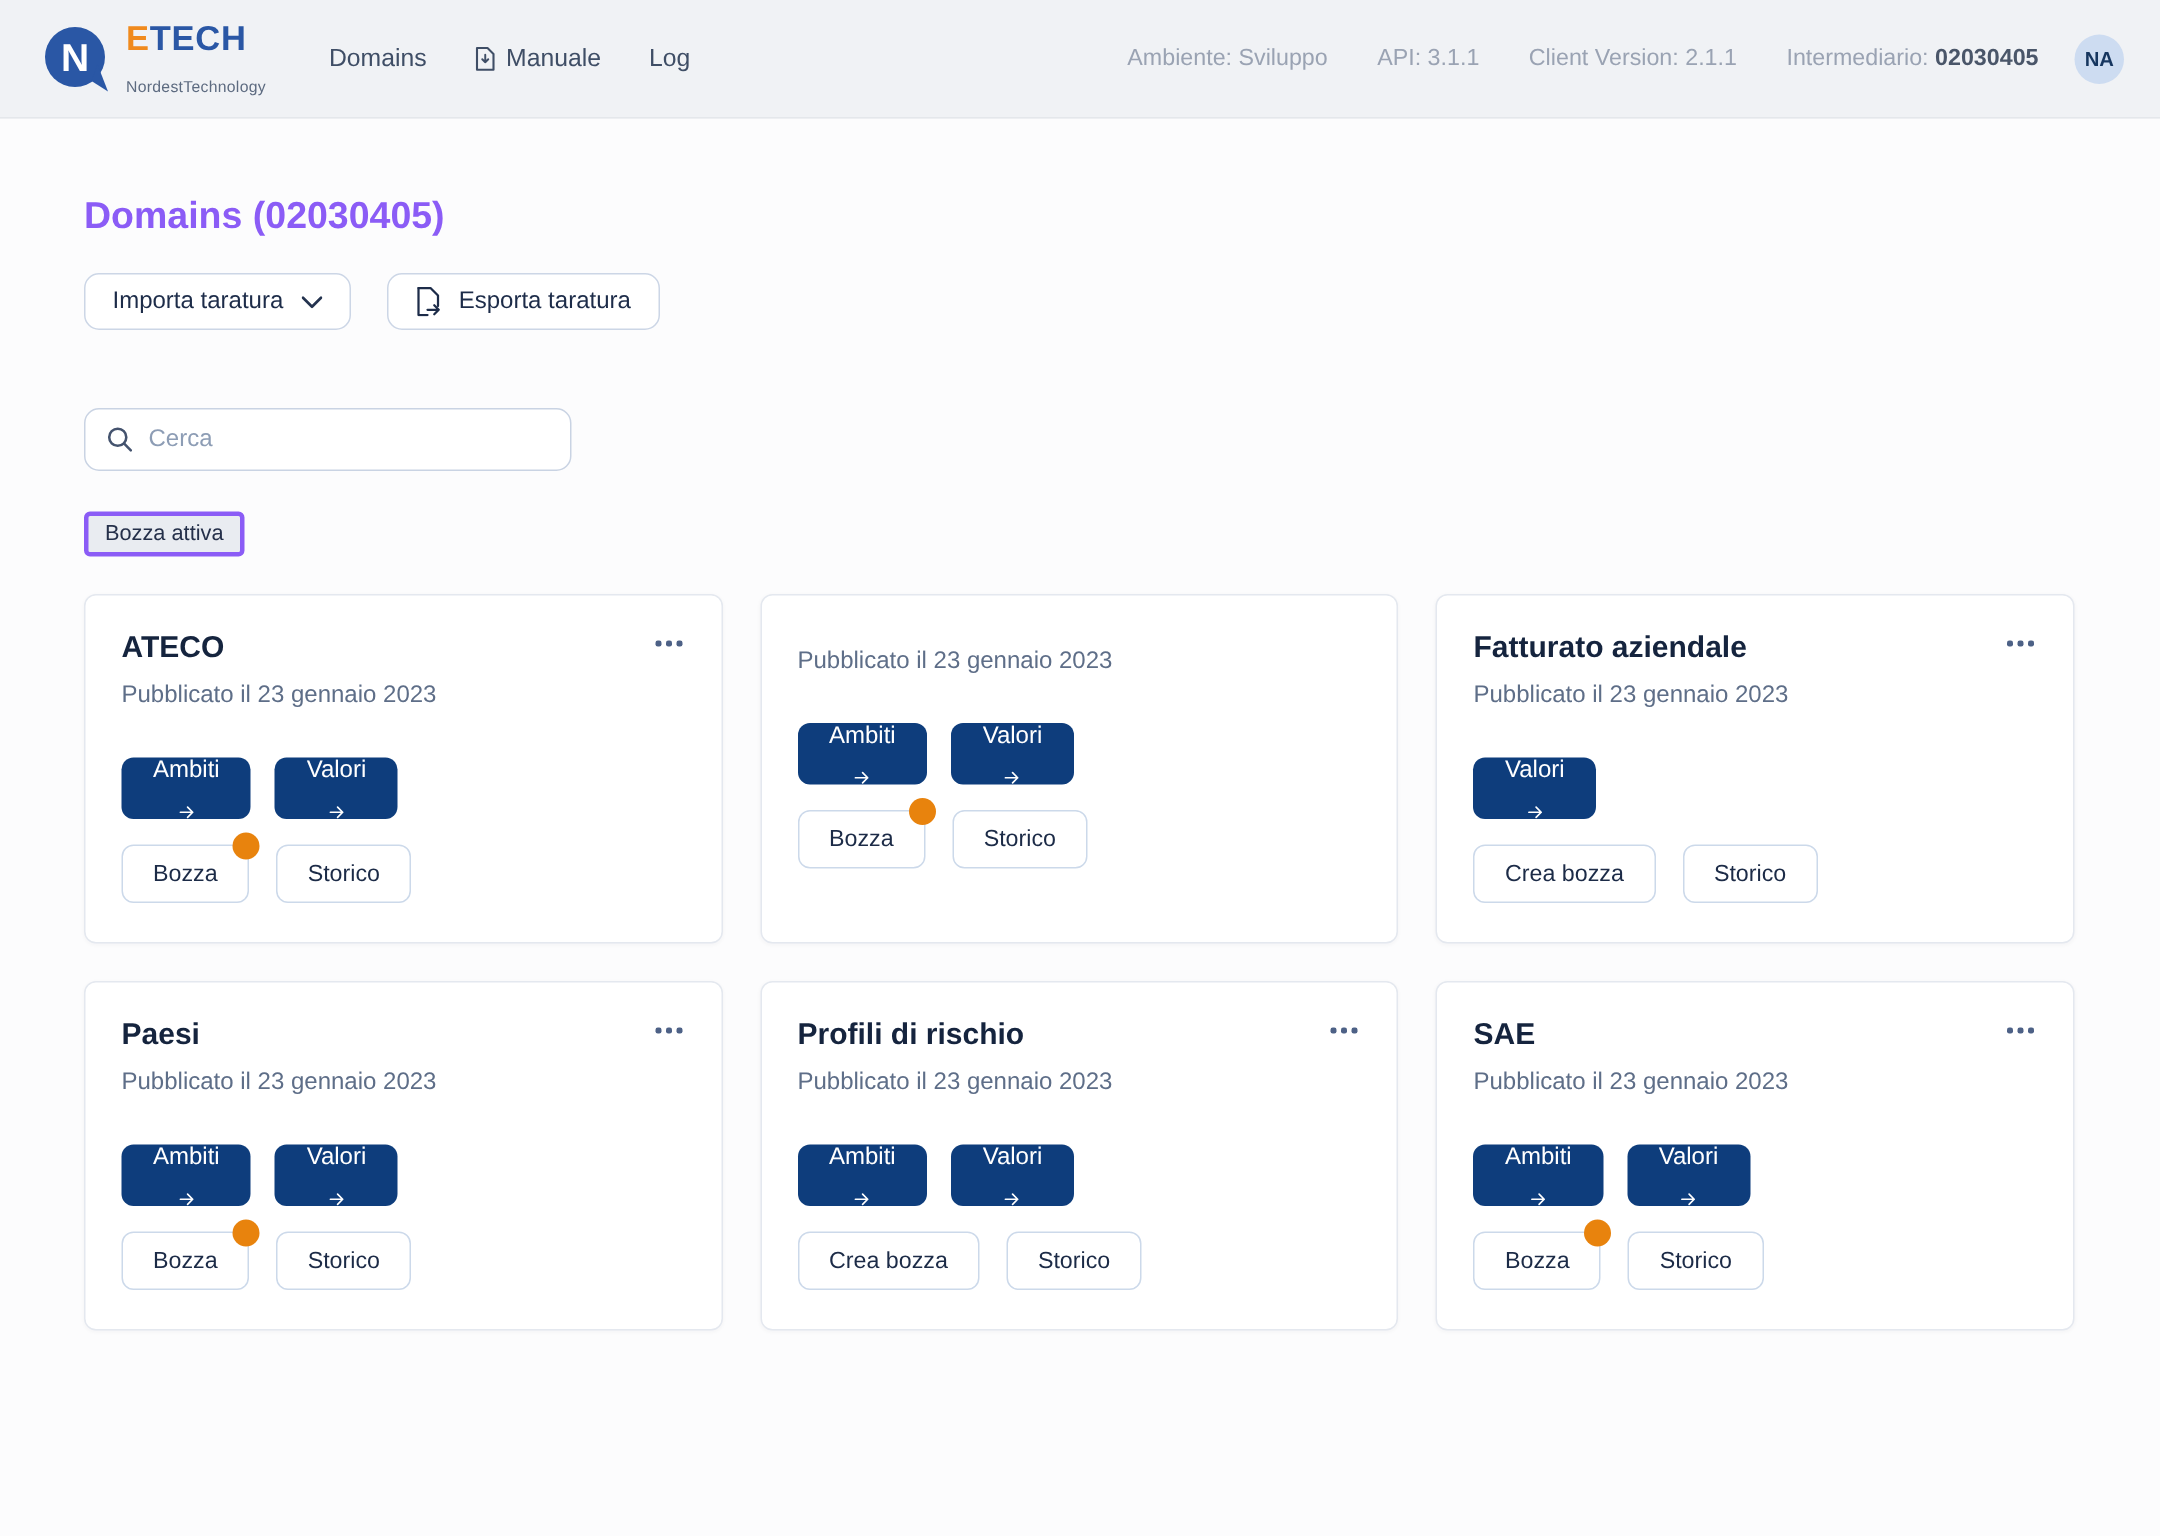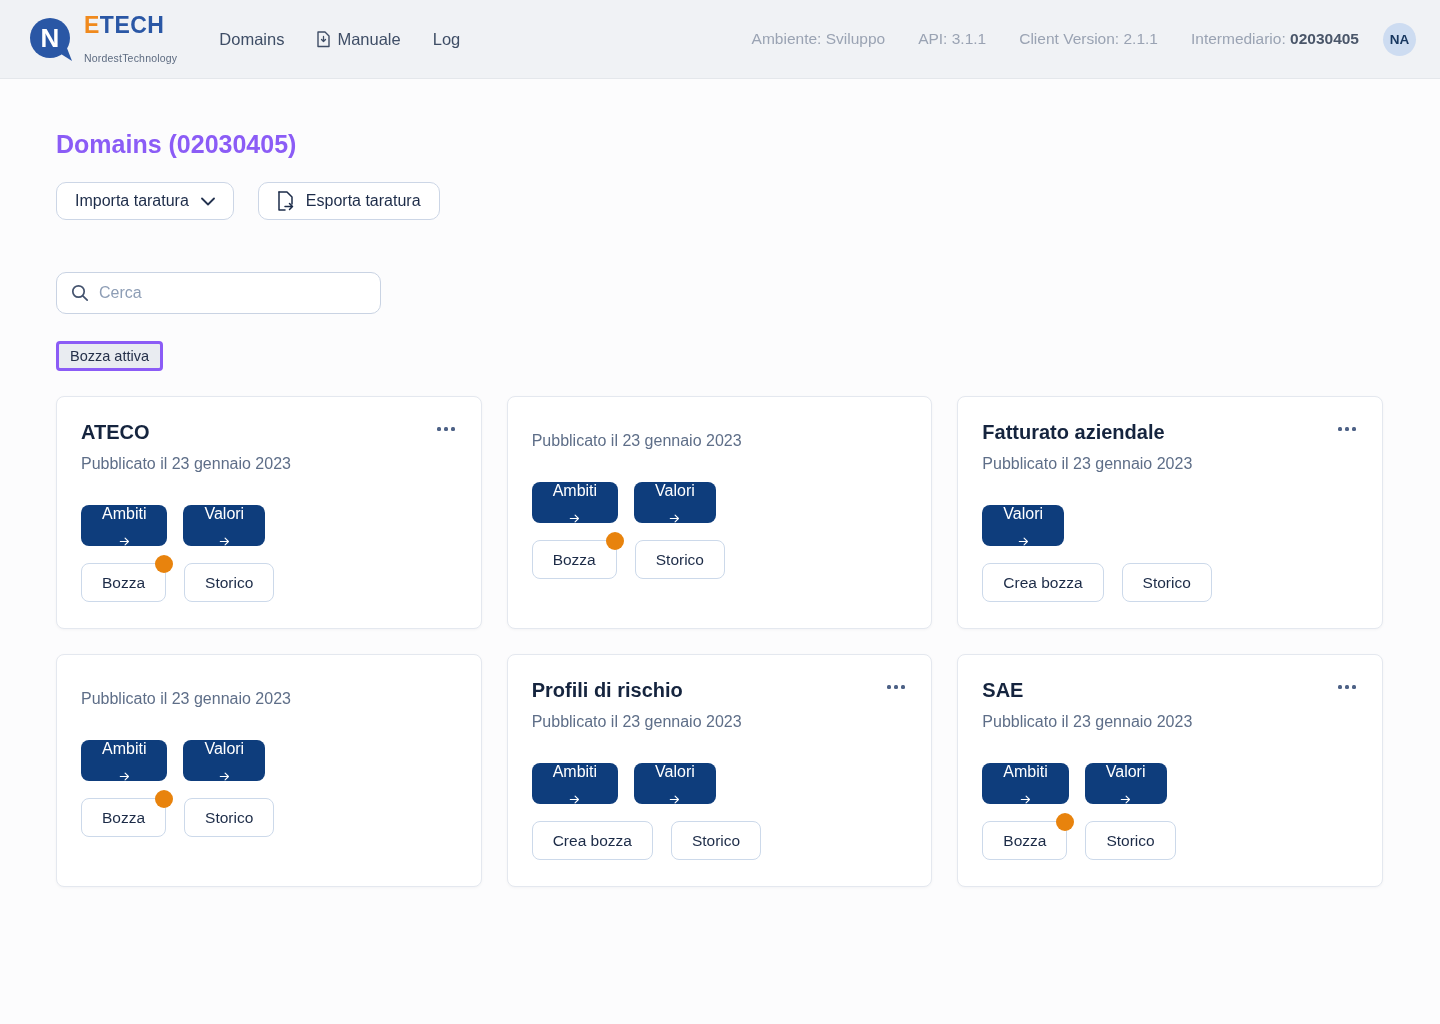--- a/index.html
+++ b/index.html
@@ -255,20 +255,28 @@
             </svg>
           </button>
         </div>
     <div class="card-secondary-row">
           <button class="btn-outline">Crea bozza</button>
           <button class="btn-outline">Storico</button>
         </div>
   </section>
 
   <section class="card">
+    <div class="card-head">
+      <h2 class="card-title">Paesi</h2>
+      <button class="card-menu">
+        <span class="dot"></span>
+            <span class="dot"></span>
+            <span class="dot"></span>
+      </button>
+    </div>
     <div class="card-sub">Pubblicato il 23 gennaio 2023</div>
     <div class="card-primary-row">
           <button class="btn-primary">
             <span>Ambiti</span>
             <svg width="19" height="16" viewBox="0 0 19 16" fill="none">
               <path d="M2 8h14.5M10.5 2l6 6-6 6" stroke="#ffffff" stroke-width="2" stroke-linecap="round" stroke-linejoin="round"></path>
             </svg>
           </button>
           <button class="btn-primary">
             <span>Valori</span>

